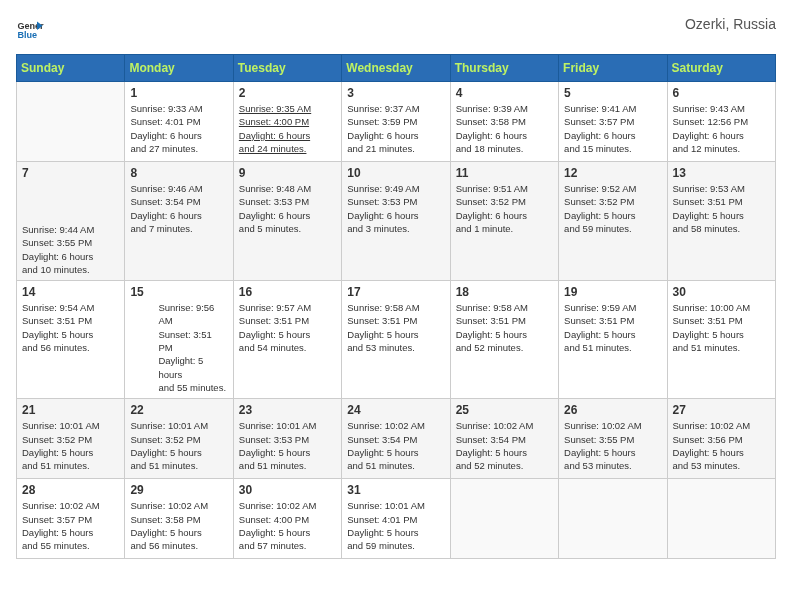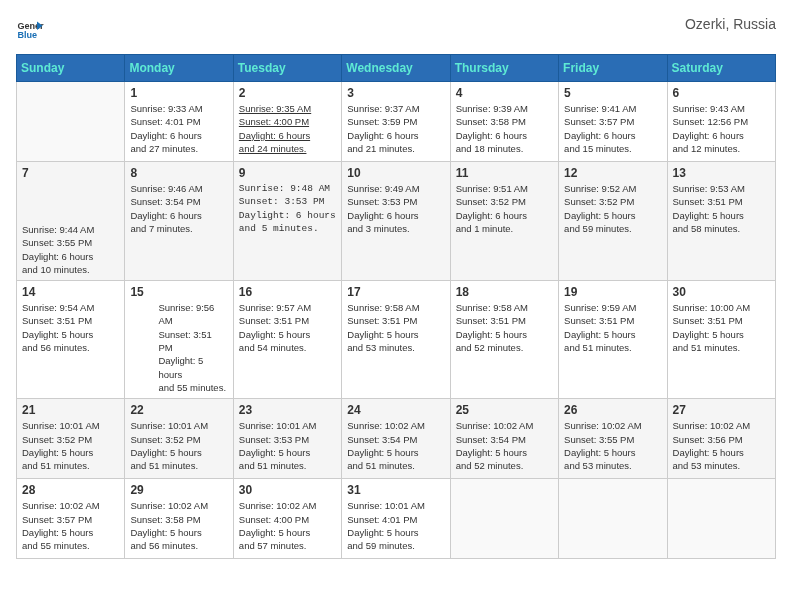--- a/index.html
+++ b/index.html
@@ -37,21 +37,21 @@
       font-size: 14px;
       color: #555;
     }
     .calendar {
       width: 100%;
       border-collapse: collapse;
       border: 1px solid #ccc;
     }
     .calendar th {
       background: #2a6db5;
-      color: #5eead4;
+      color: #bef264;
       font-size: 12px;
       font-weight: bold;
       padding: 6px 4px;
       text-align: left;
       border: 1px solid #1a5a9a;
     }
     .calendar td {
       border: 1px solid #ccc;
       vertical-align: top;
       padding: 4px 5px;
@@ -163,21 +163,21 @@
         </td>
         <td>
           <span class="day-number">8</span>
           <div class="day-info" style="white-space: pre-line;">Sunrise: 9:46 AM
 Sunset: 3:54 PM
 Daylight: 6 hours
 and 7 minutes.</div>
         </td>
         <td>
           <span class="day-number">9</span>
-          <div class="day-info" style="white-space: pre-line; font-family: Liberation Mono, monospace;">Sunrise: 9:48 AM
+          <div class="day-info" style="white-space: pre-line;">Sunrise: 9:48 AM
 Sunset: 3:53 PM
 Daylight: 6 hours
 and 5 minutes.</div>
         </td>
         <td>
           <span class="day-number">10</span>
           <div class="day-info" style="white-space: pre-line;">Sunrise: 9:49 AM
 Sunset: 3:53 PM
 Daylight: 6 hours
 and 3 minutes.</div>

